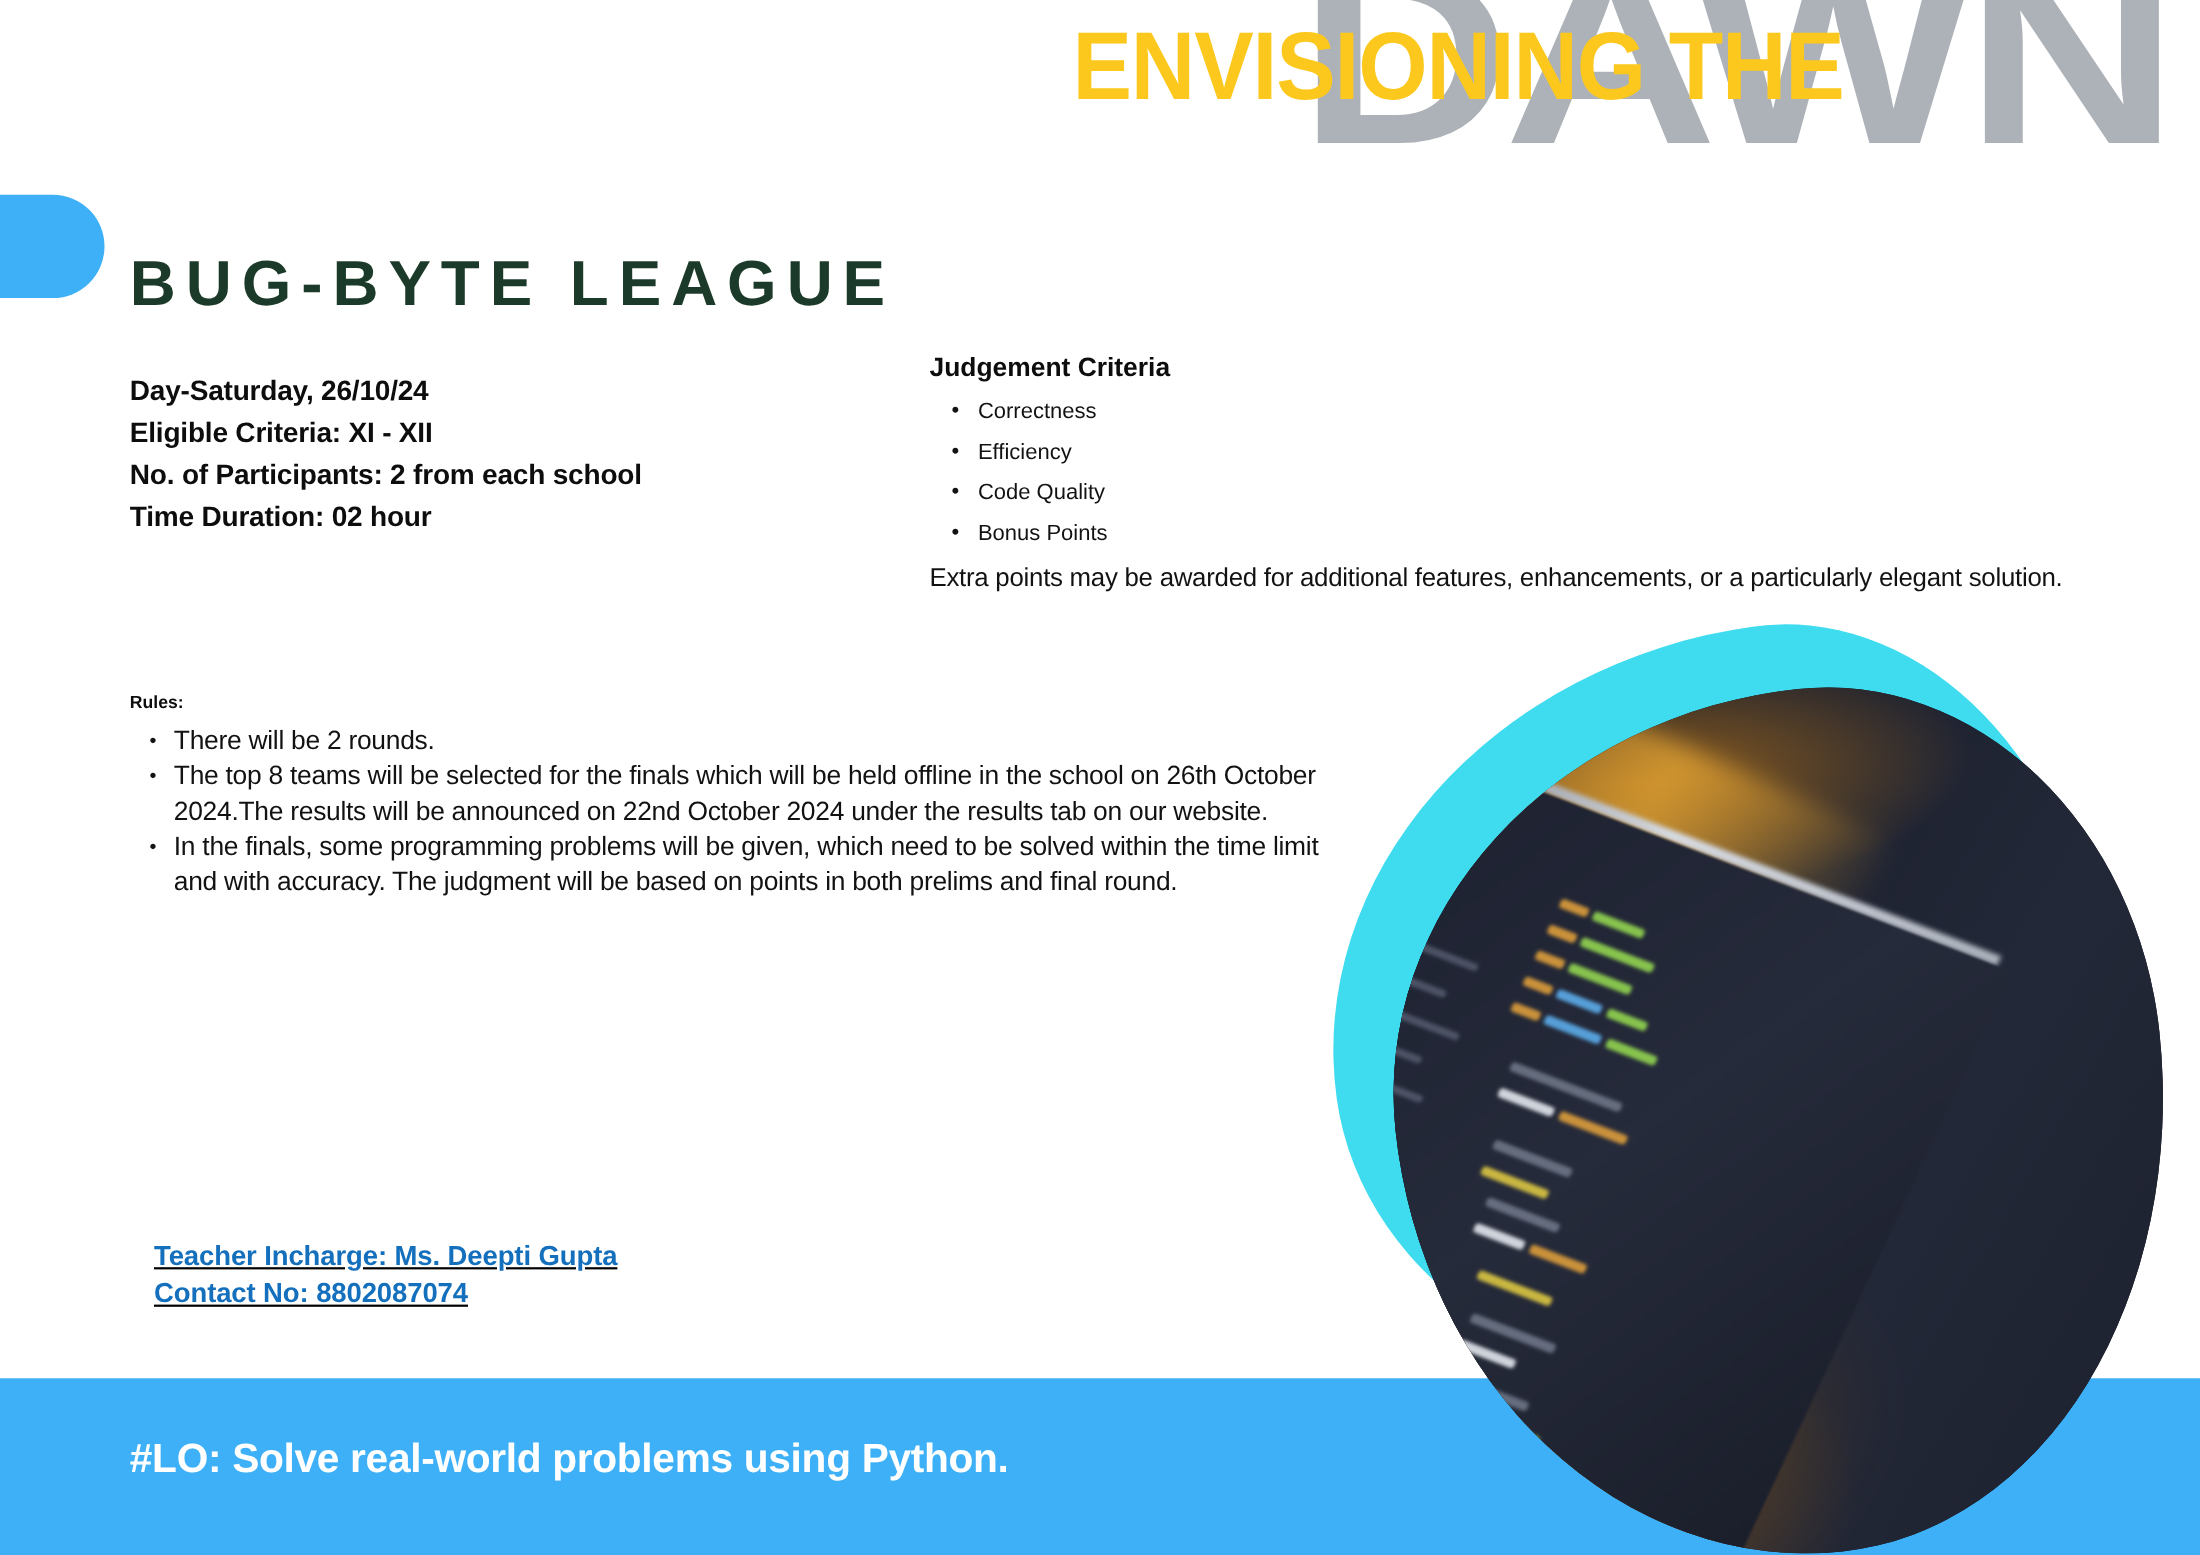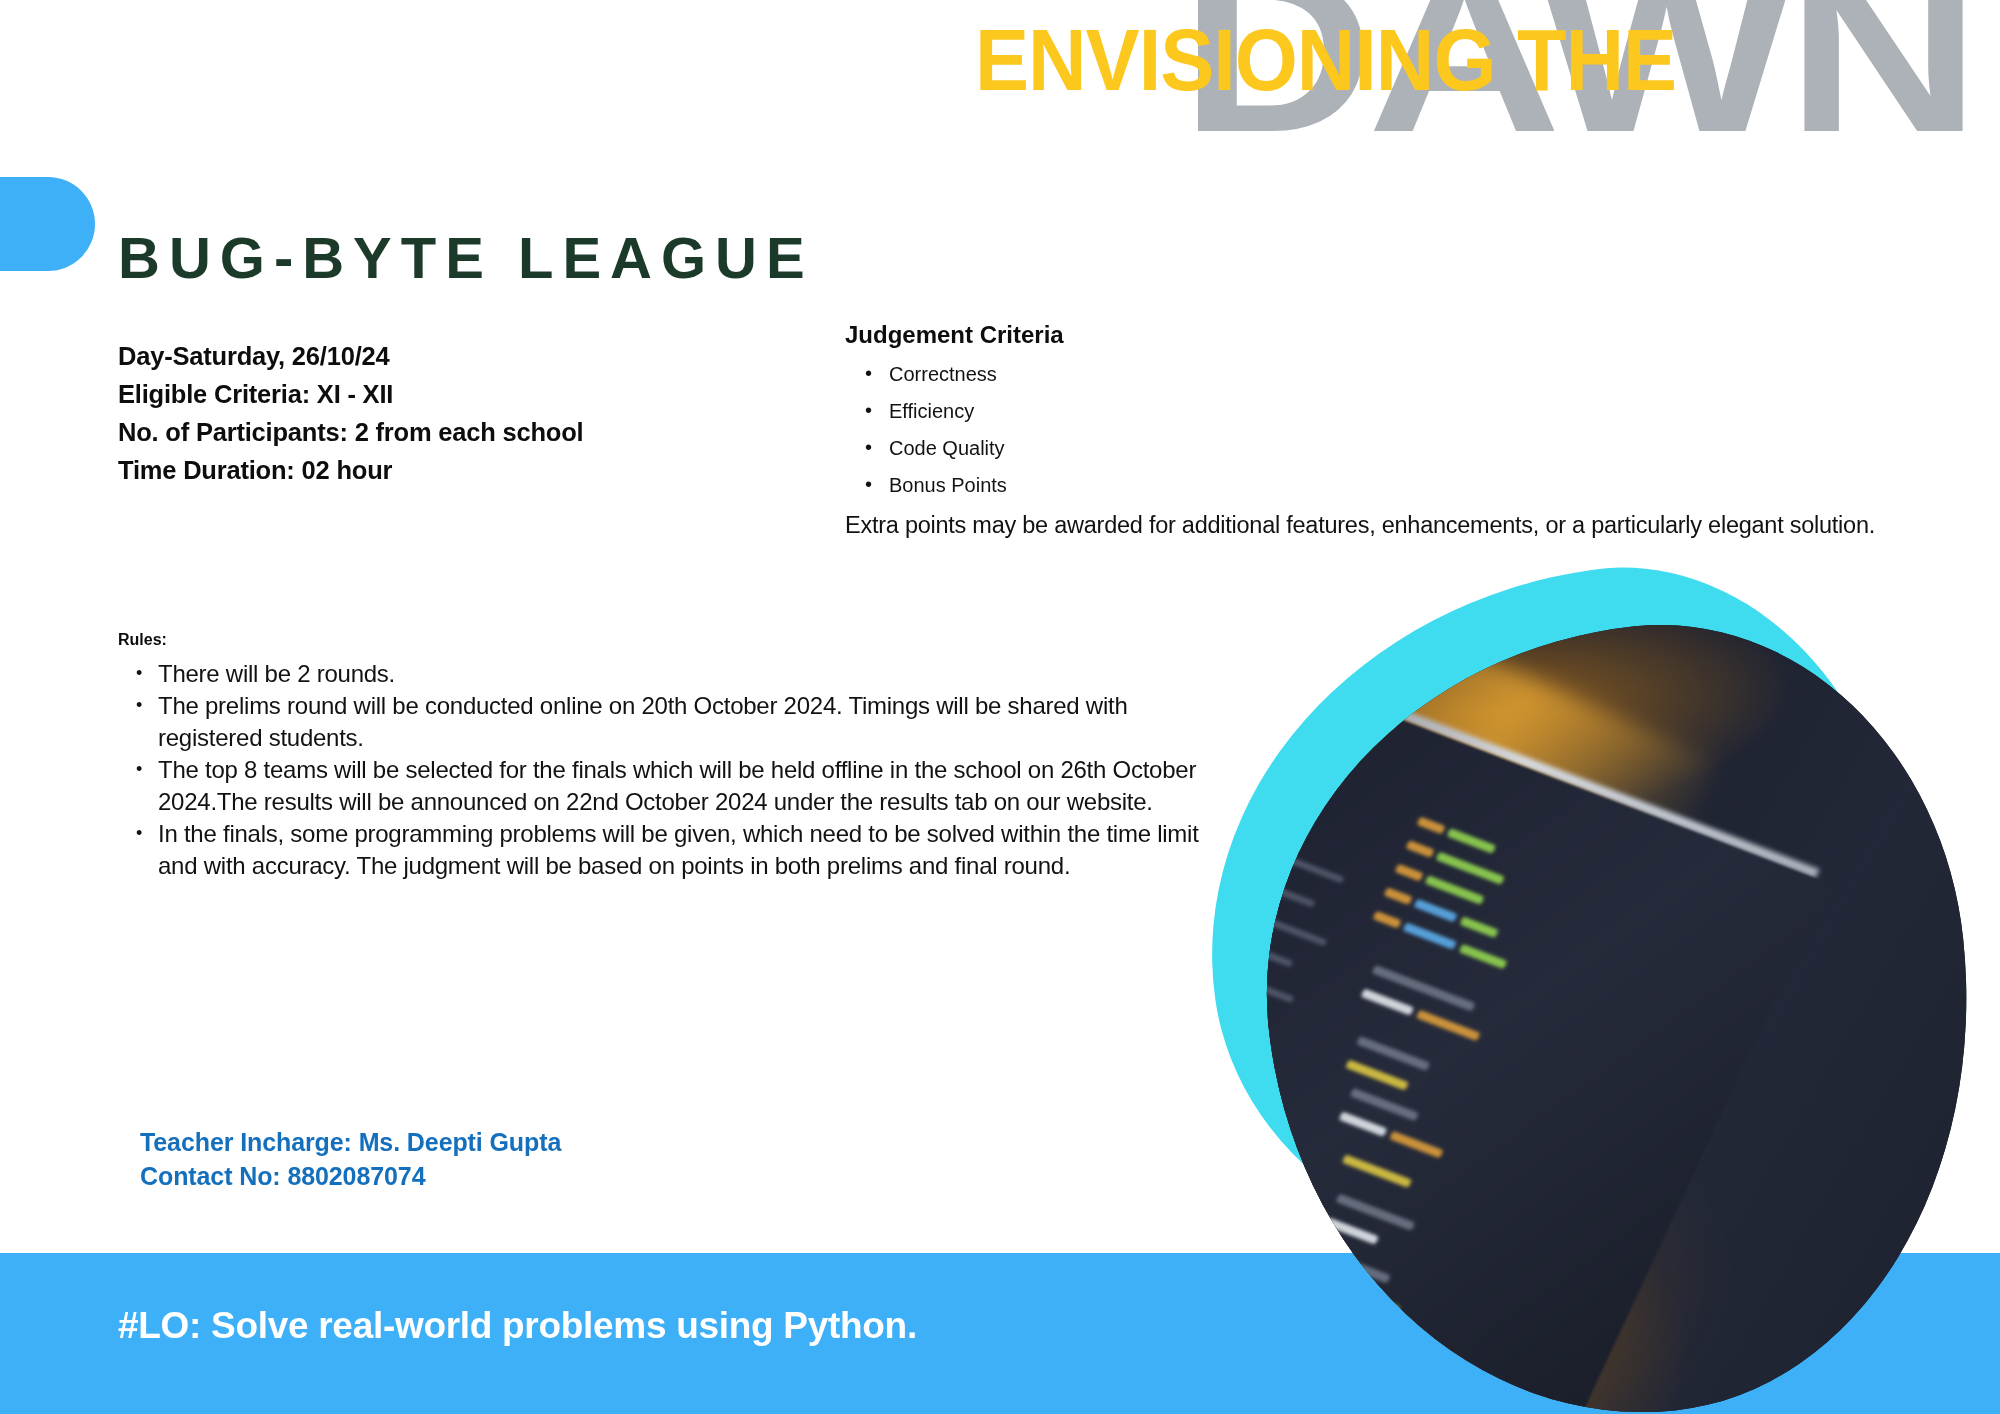--- a/index.html
+++ b/index.html
@@ -178,20 +178,21 @@
     top: -1px;
     font-size: 18px;
     color: #121212;
   }
 
   
   .contact-block {
     position: absolute;
     left: 140px;
     top: 1125px;
+    text-decoration: underline;
   }
   .contact-line {
     font-family: "Liberation Sans", sans-serif;
     font-weight: 700;
     font-size: 25px;
     line-height: 34px;
     color: #1470bd;
     letter-spacing: -0.1px;
     white-space: nowrap;
   }
@@ -357,21 +358,20 @@
     <li>Code Quality</li>
     <li>Bonus Points</li>
   </ul>
   <div class="judge-note">Extra points may be awarded for additional features, enhancements, or a particularly elegant solution.</div>
 </div>
 
 <div class="rules-block">
   <div class="rules-head">Rules:</div>
   <ul class="rules-list">
     <li>There will be 2 rounds.</li>
-    <li>The prelims round will be conducted online on 20th October 2024. Timings will be shared with registered students.</li>
     <li>The top 8 teams will be selected for the finals which will be held offline in the school on 26th October 2024.The results will be announced on 22nd October 2024 under the results tab on our website.</li>
     <li>In the finals, some programming problems will be given, which need to be solved within the time limit and with accuracy. The judgment will be based on points in both prelims and final round.</li>
   </ul>
 </div>
 
 <div class="contact-block">
   <div class="contact-line">Teacher Incharge: Ms. Deepti Gupta</div>
   <div class="contact-line">Contact No: 8802087074</div>
 </div>
 

